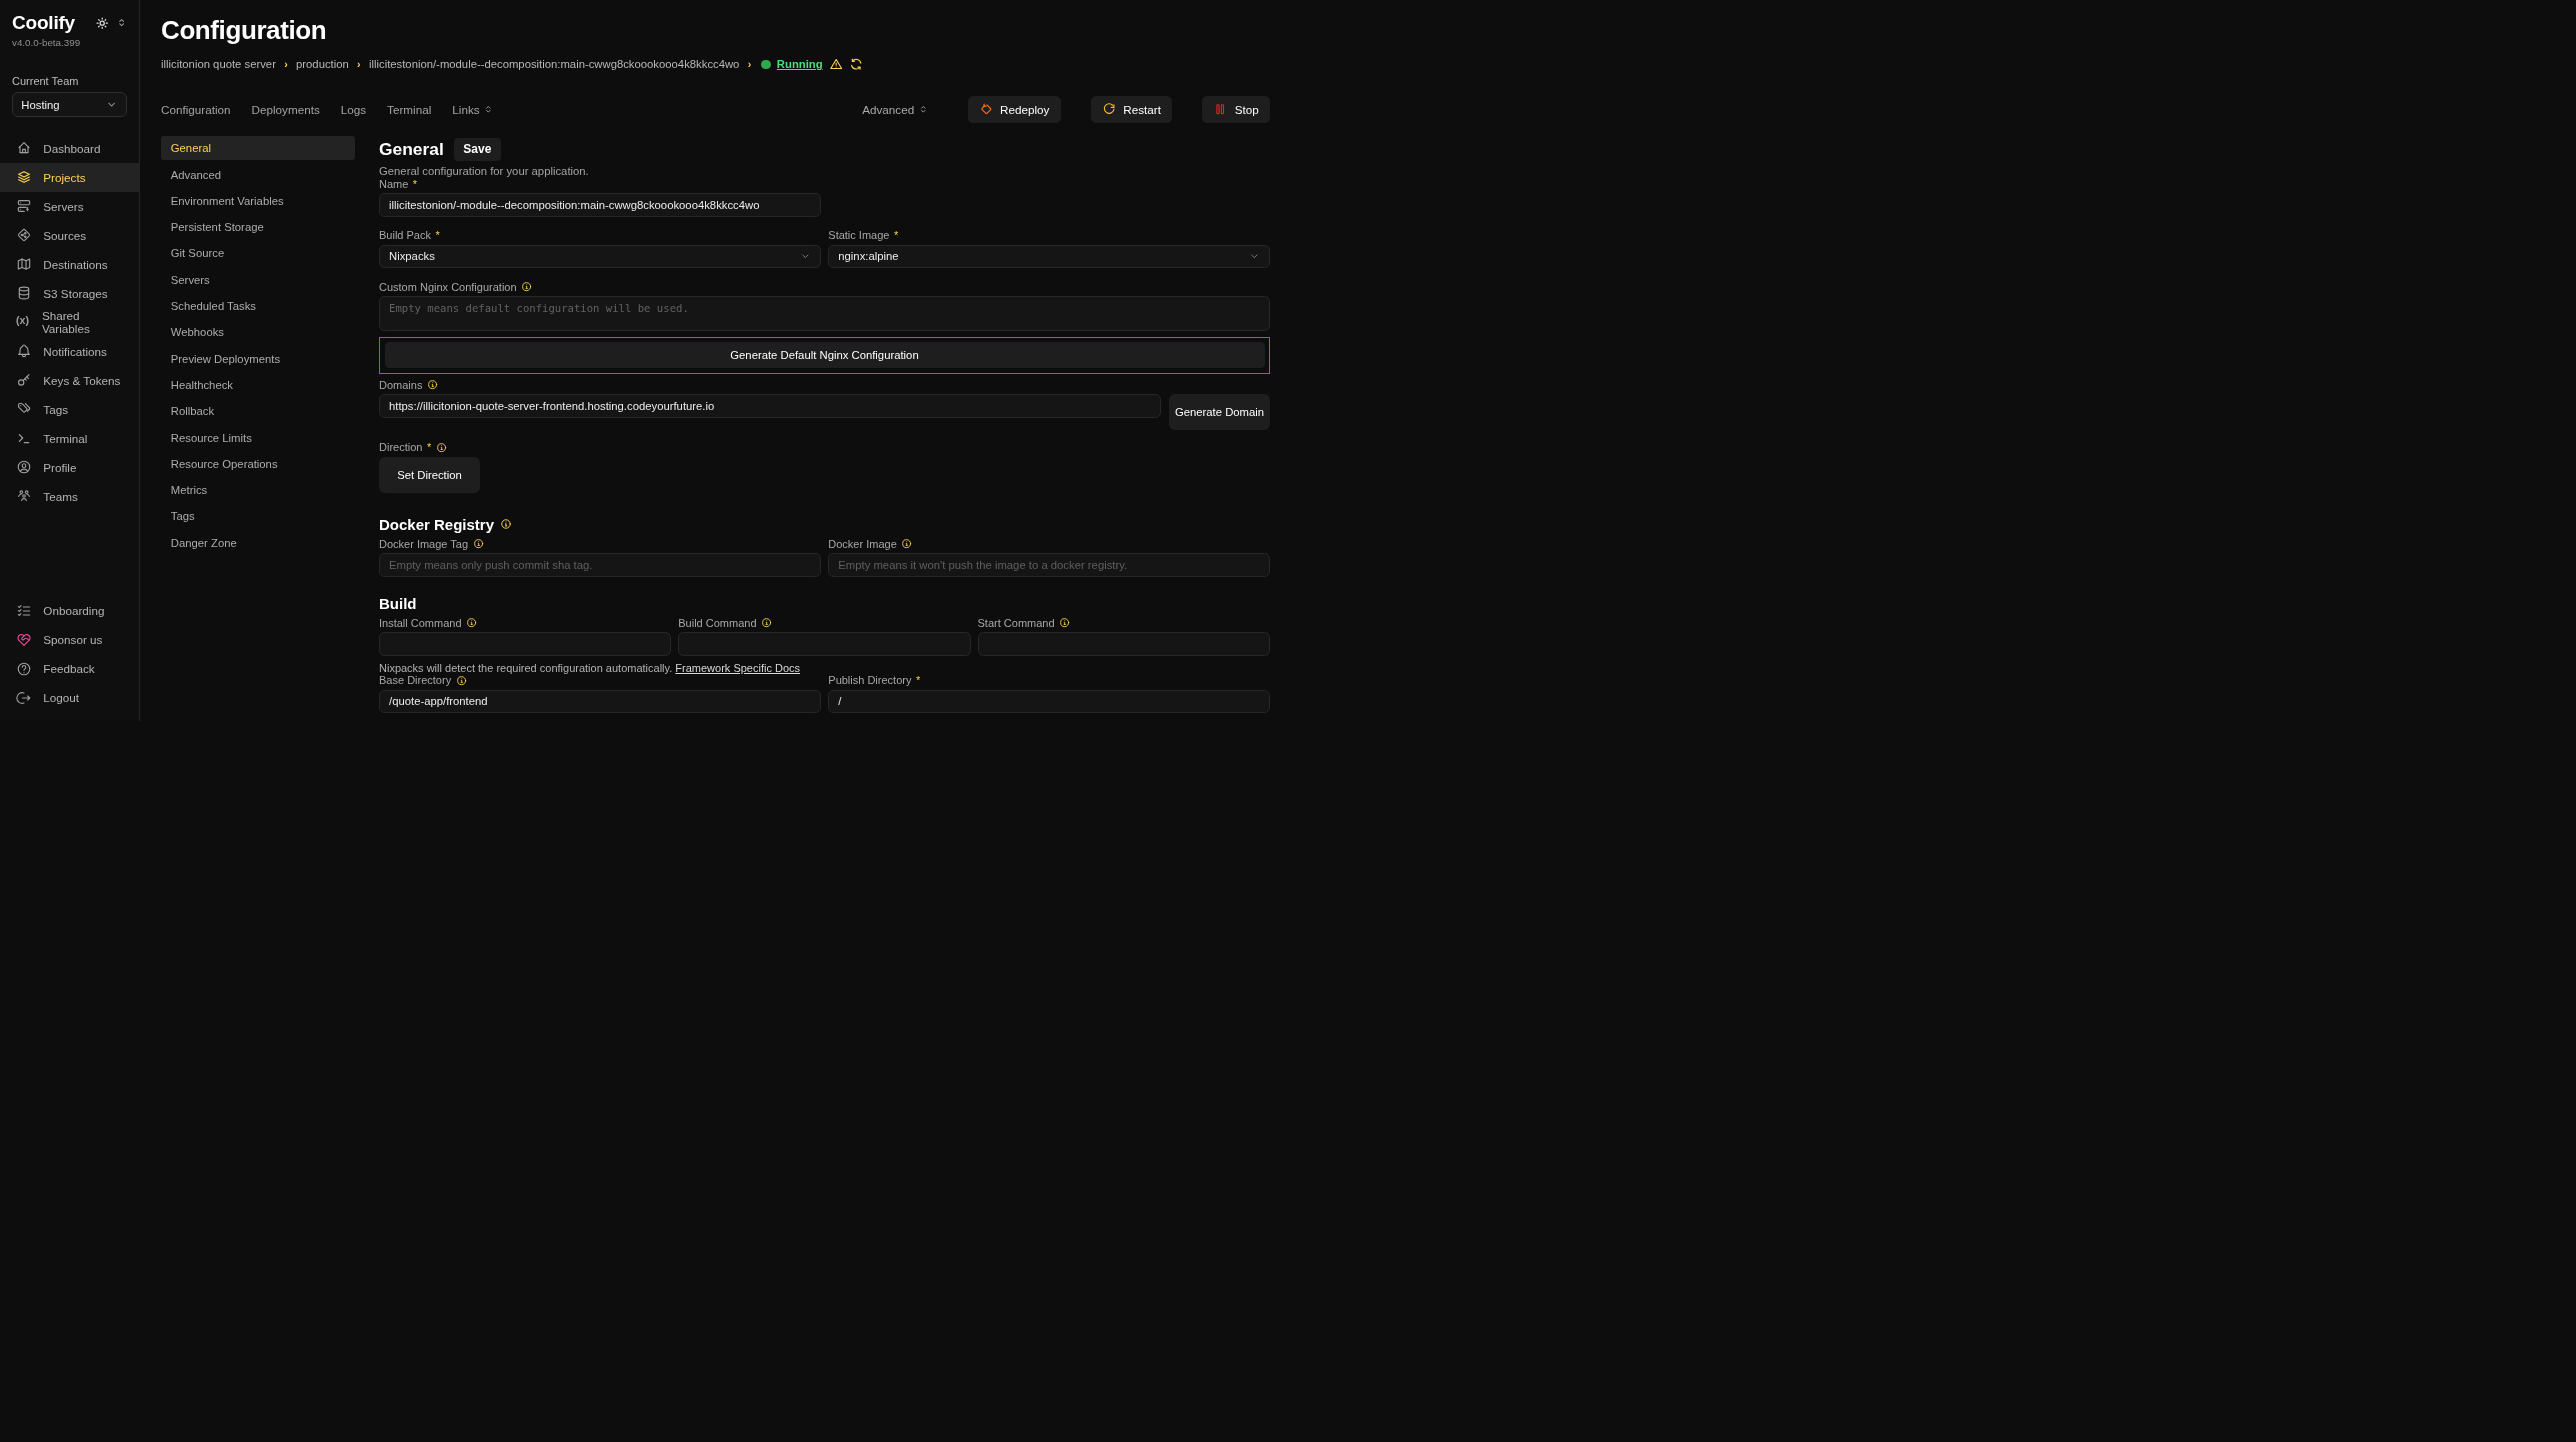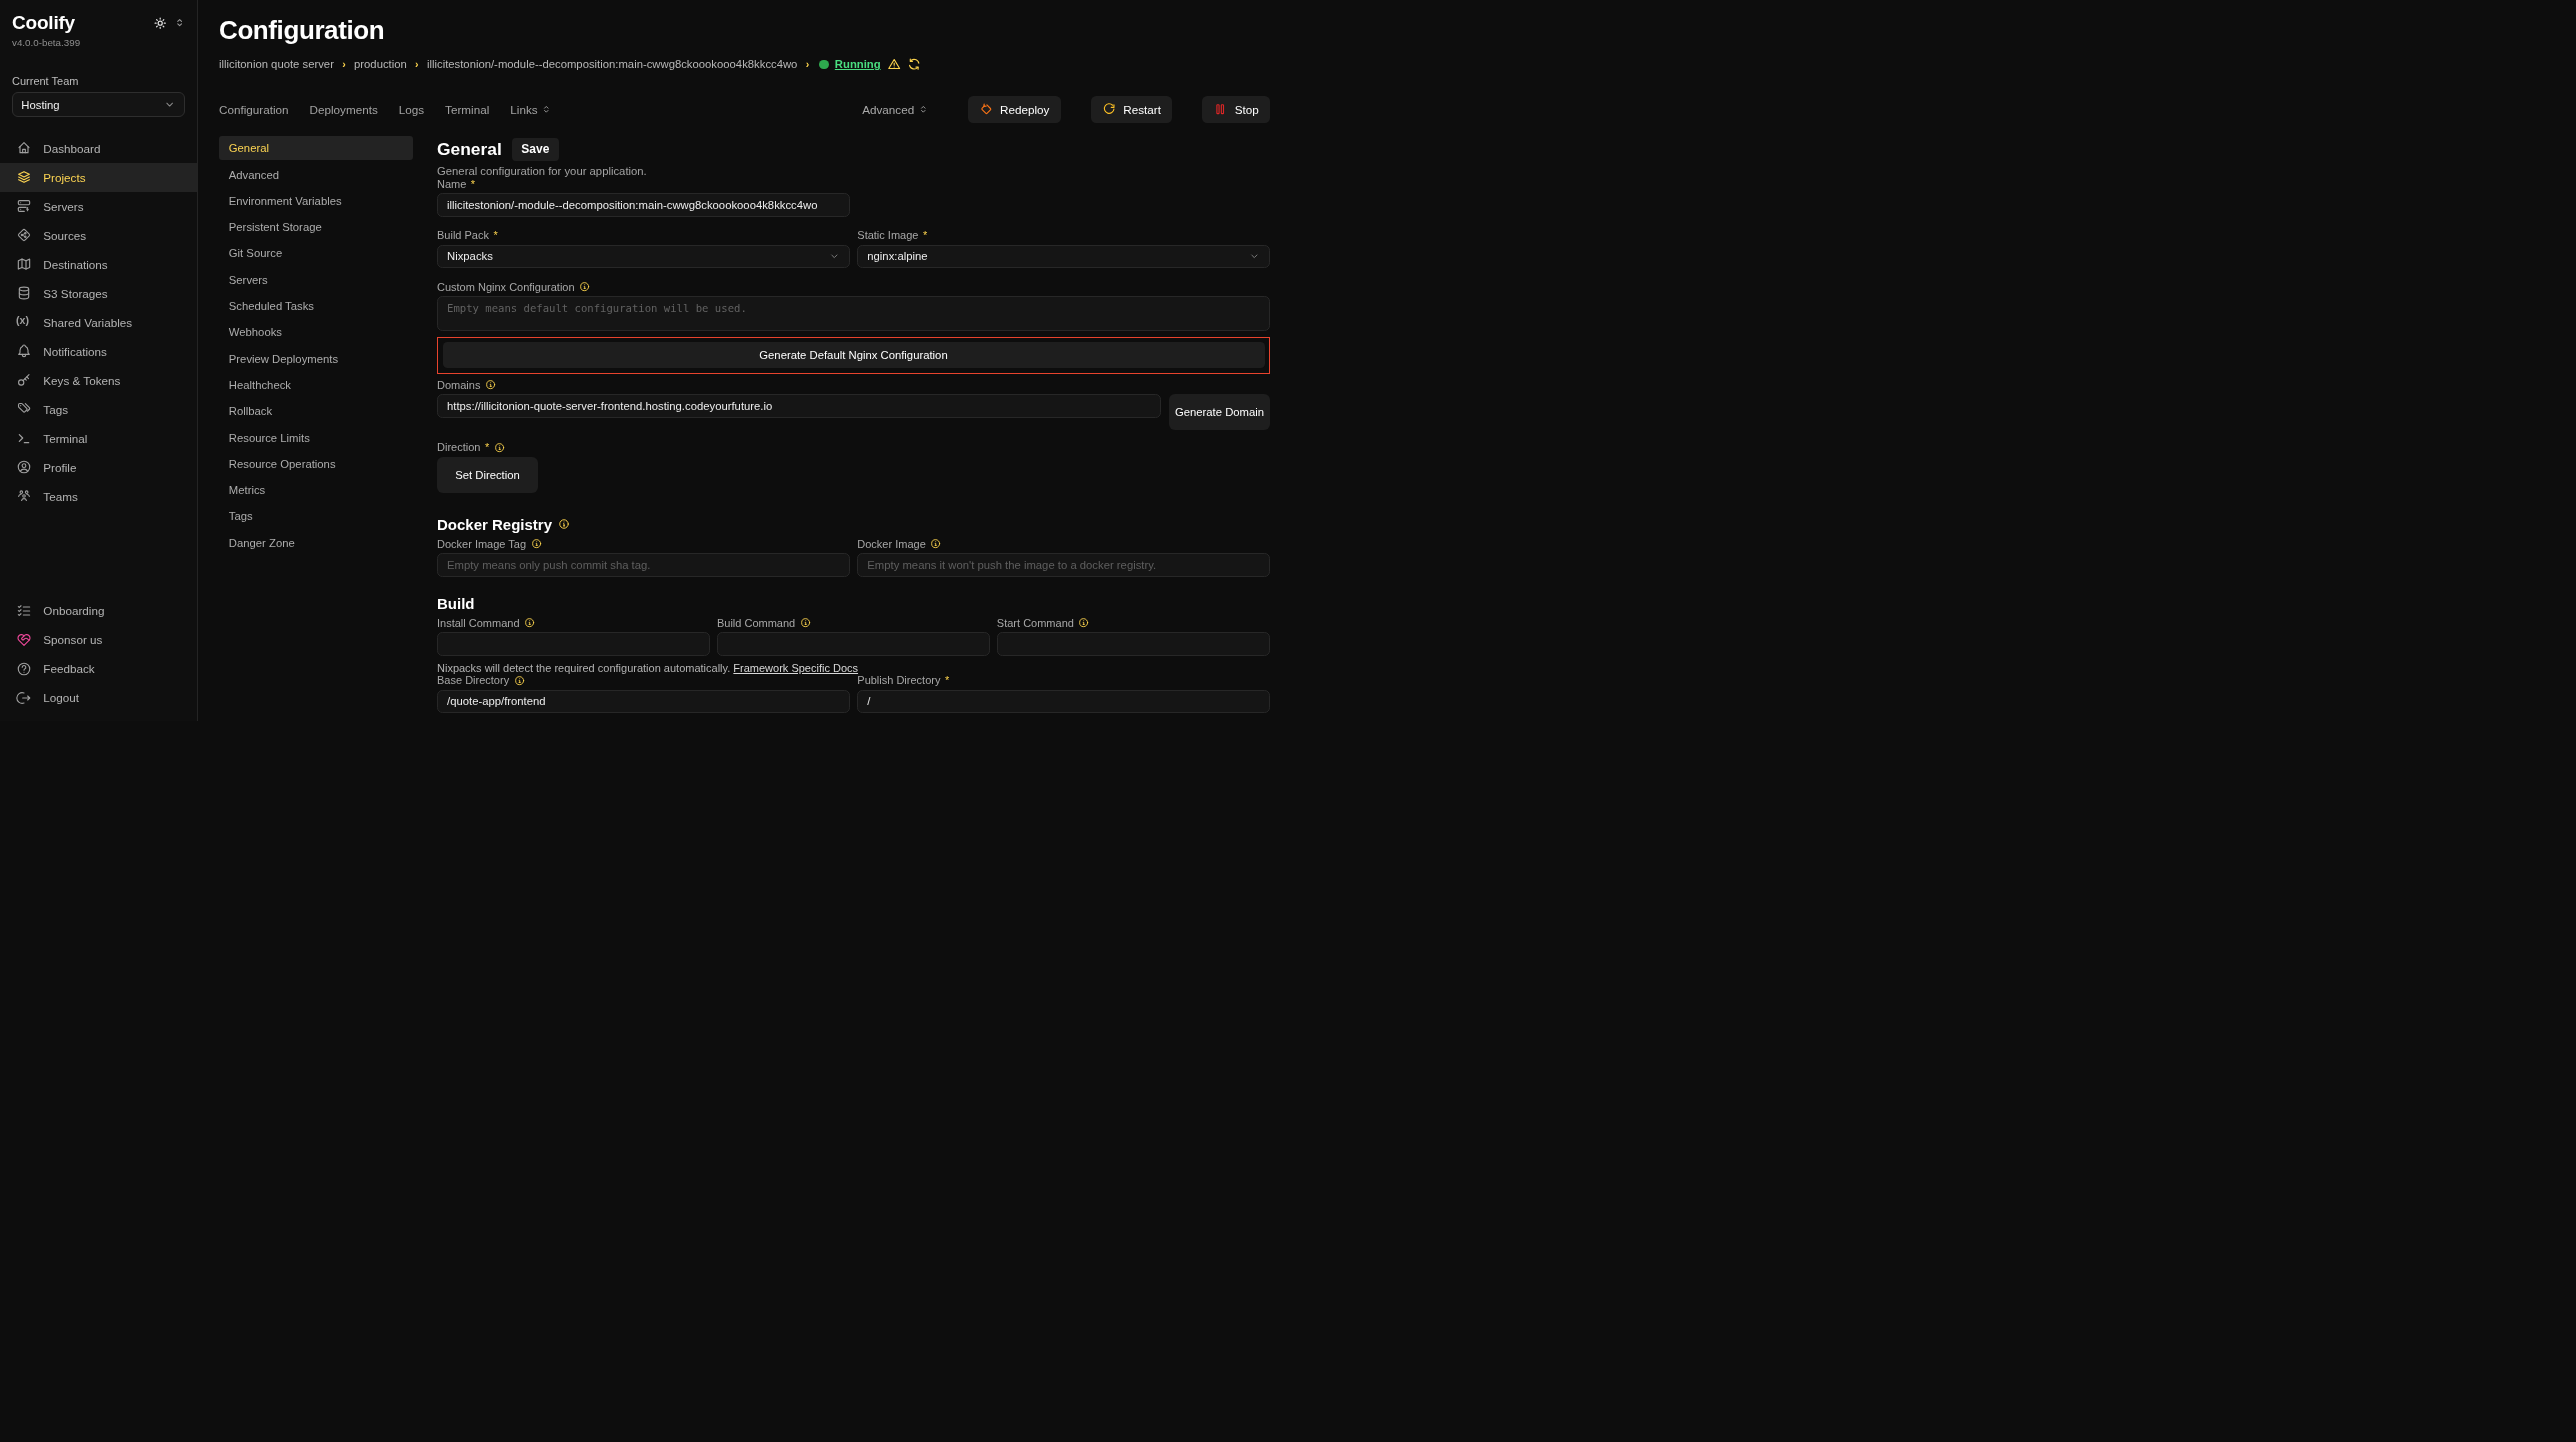--- a/index.html
+++ b/index.html
@@ -6,21 +6,21 @@
   html,body { width:1288px; height:721px; }
   body {
     background:#0d0d0d; color:#ffffff;
     font-family:"Liberation Sans", sans-serif; font-size:11.3px;
     overflow:hidden;
   }
   .app { display:flex; width:100%; height:100%; }
 
   
   .sidebar {
-    width:198px; flex:none; background:#0f0f0f;
+    width:140px; flex:none; background:#0f0f0f;
     border-right:0.8px solid #242424;
     display:flex; flex-direction:column; padding:12px 0 9px;
   }
   .logo-row { display:flex; align-items:center; justify-content:space-between; padding:0 12px; }
   .logo { font-size:19px; font-weight:bold; letter-spacing:-0.2px; }
   .logo-icons { display:flex; align-items:center; gap:6.8px; }
   .icon { display:inline-flex; }
   .icon svg { display:block; }
   .version { color:#8f8f8f; font-size:9.8px; padding:3px 12px 0; }
   .team-label { color:#bdbdbd; font-size:11px; margin:27px 12px 5.3px; }

